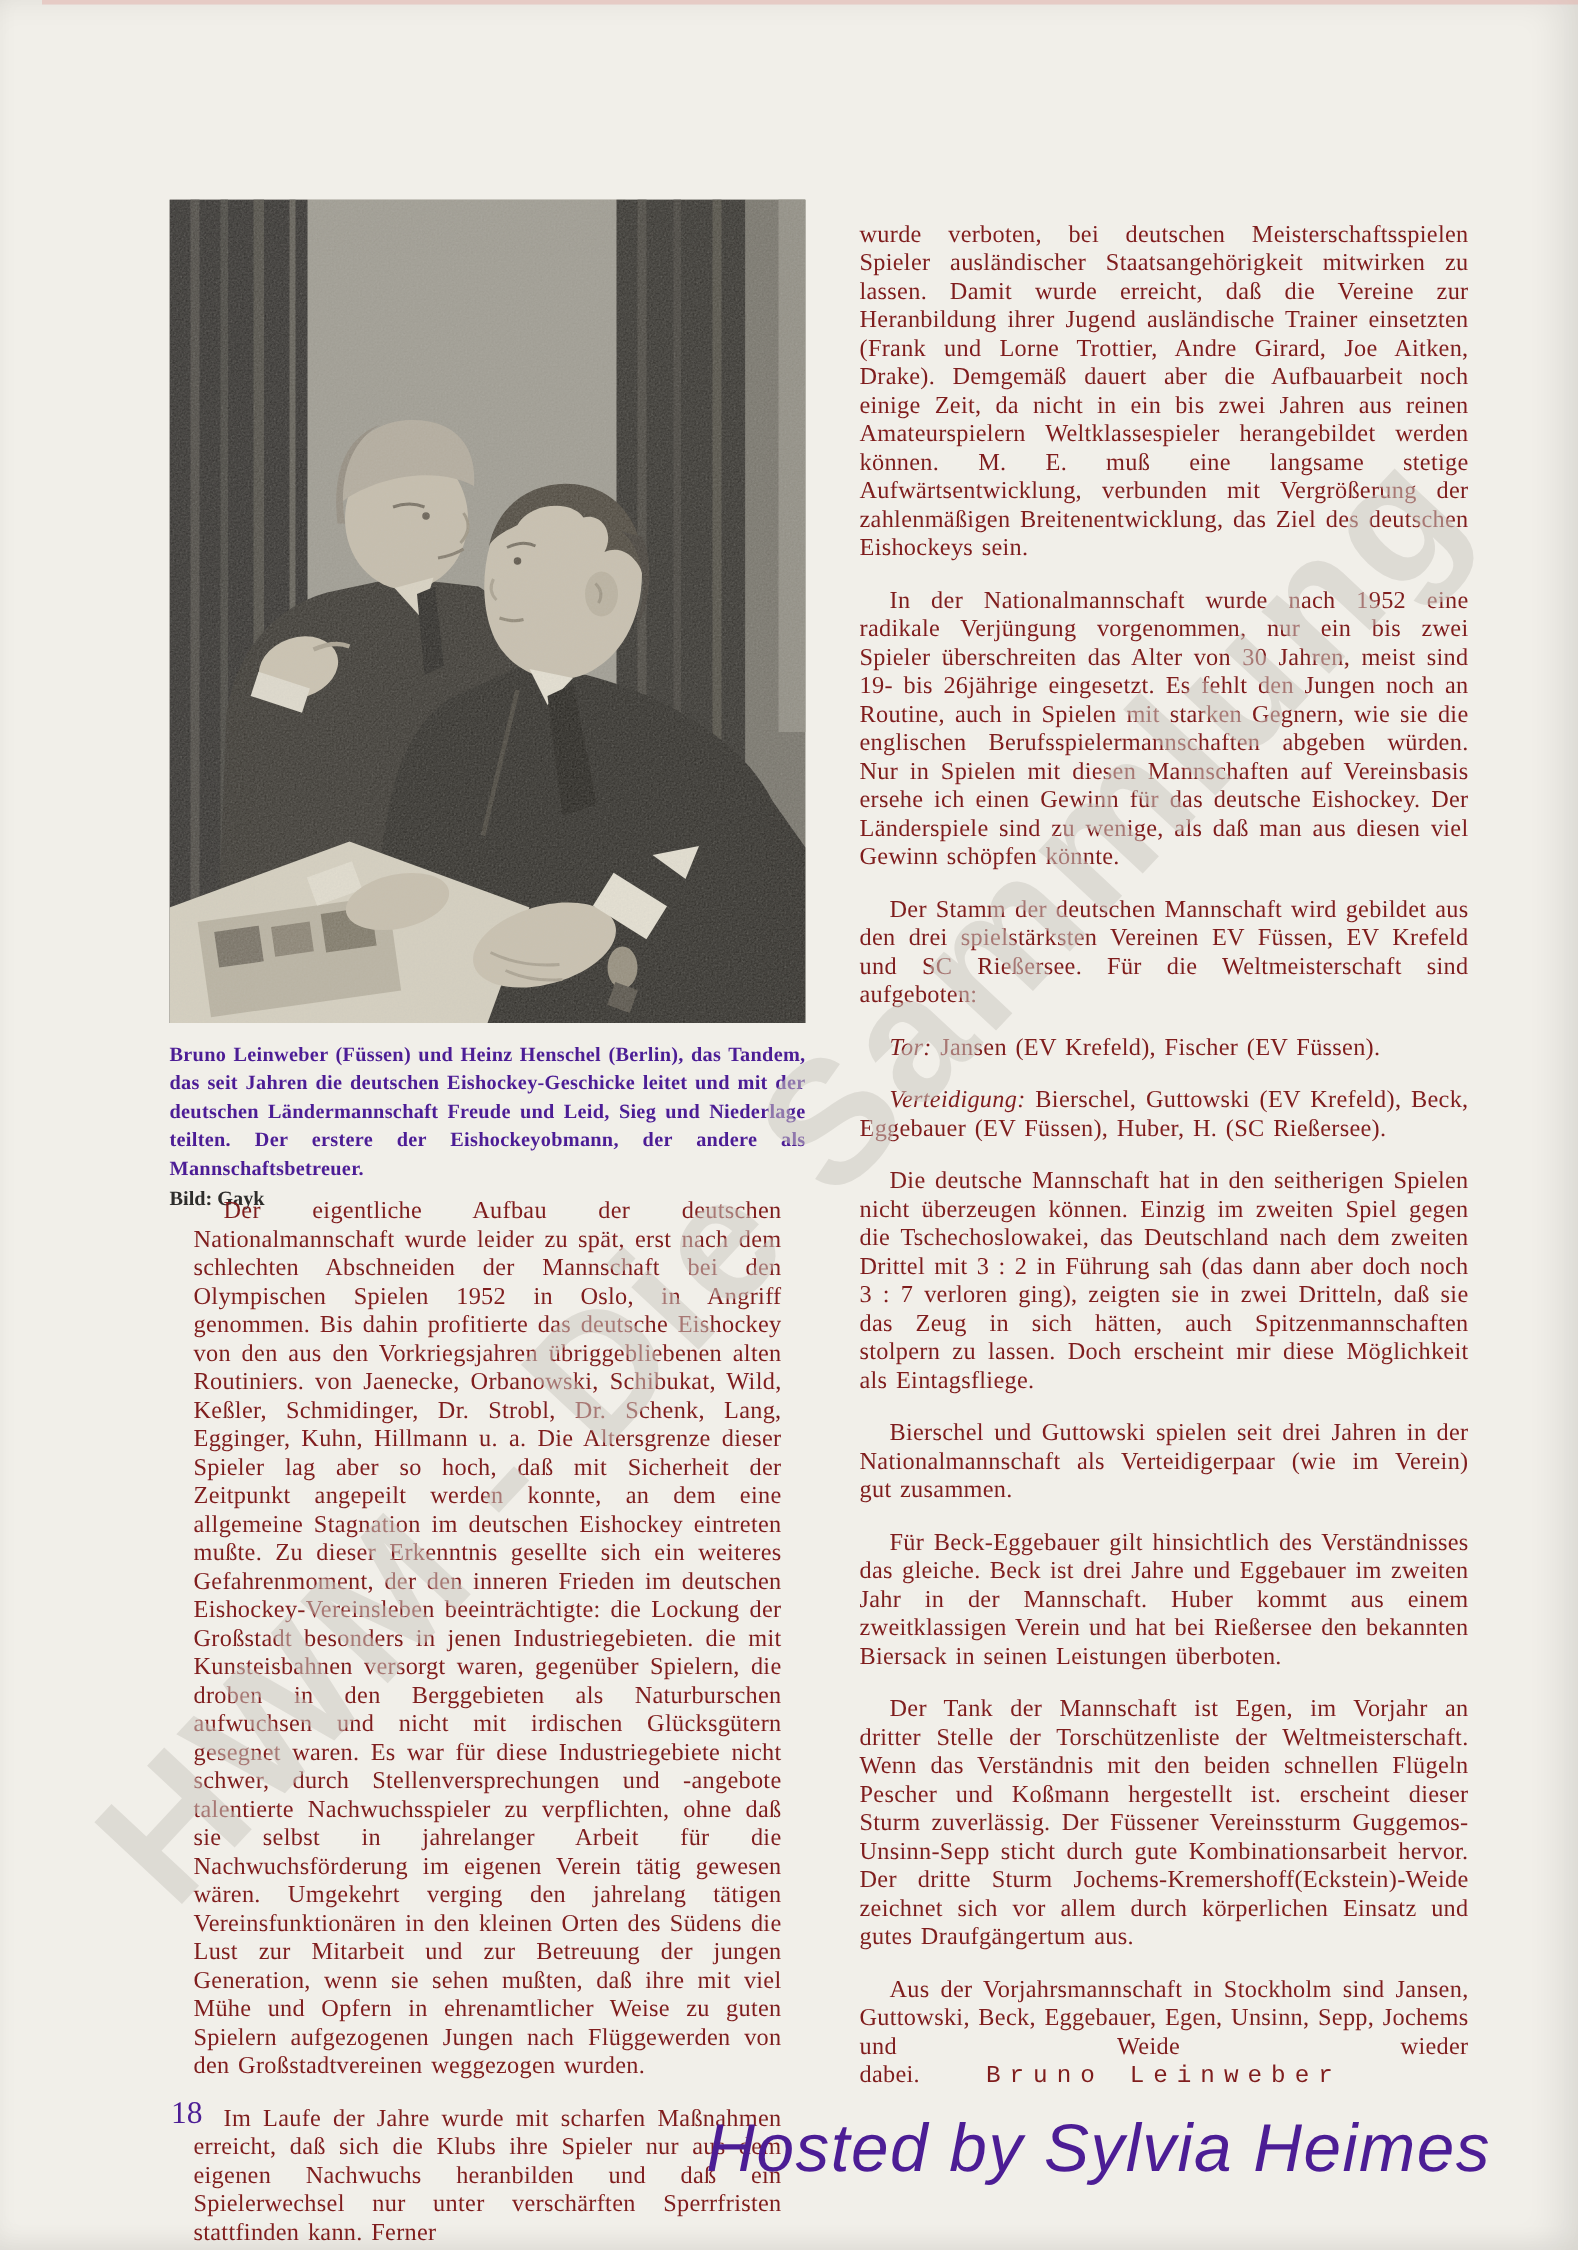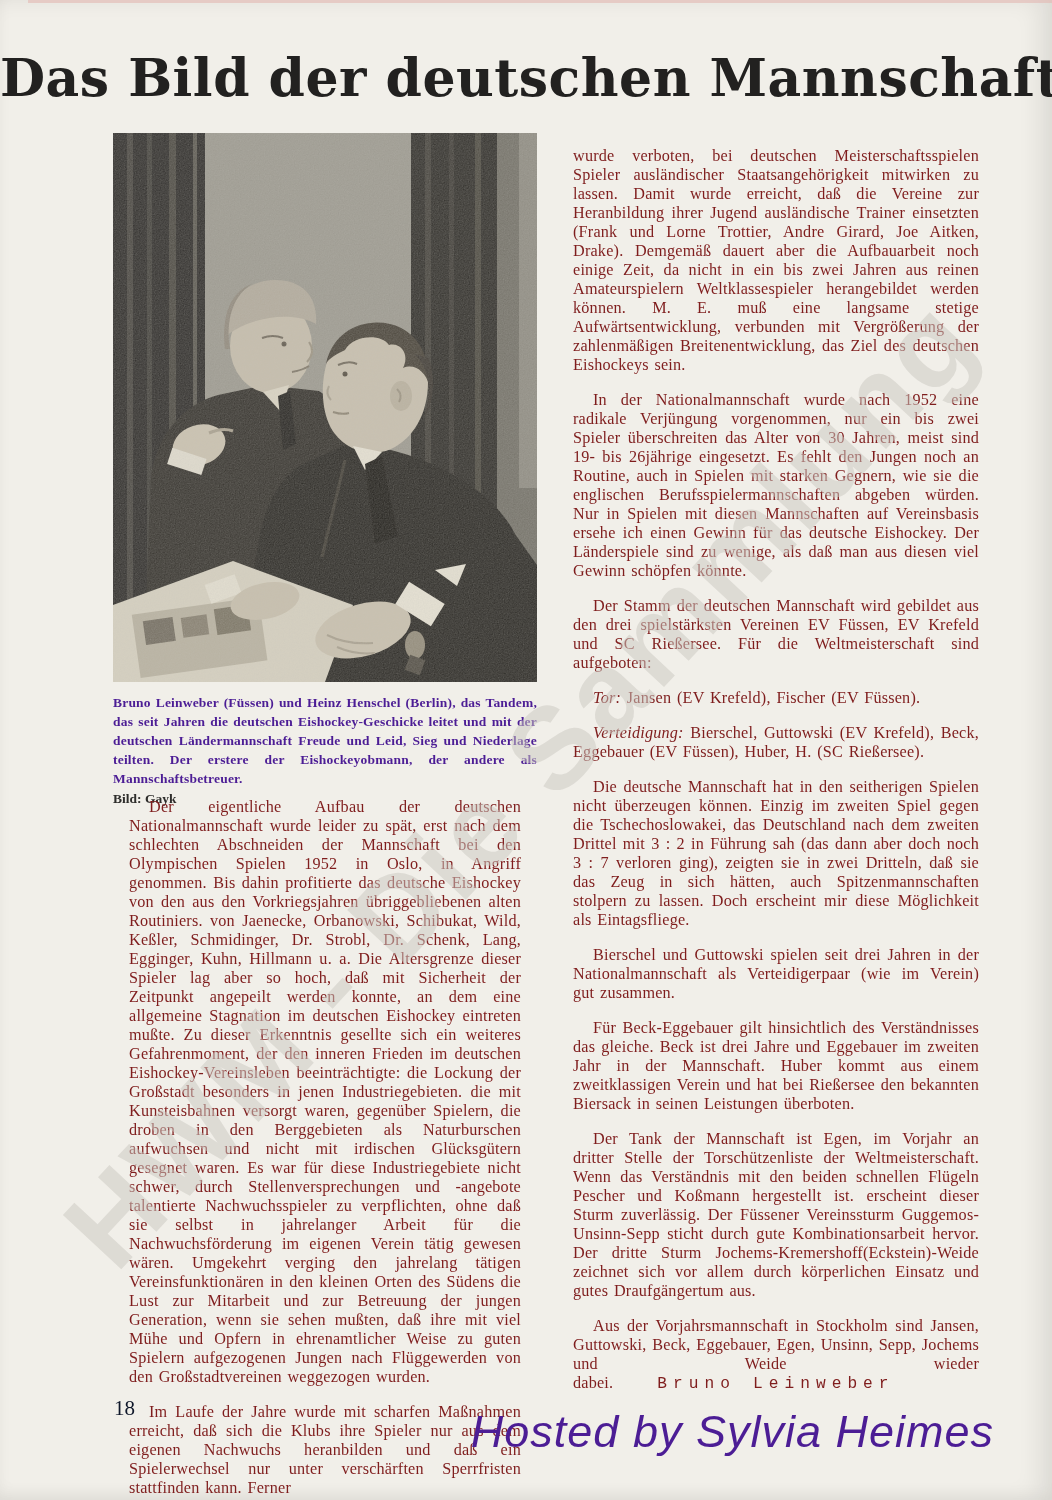--- a/index.html
+++ b/index.html
@@ -30,42 +30,41 @@
   .col-right { left:557px; top:131px; width:438px; }
   p.body {
     margin:16px; font-size:16.2px; line-height:19px; text-align:justify;
     letter-spacing:0.2px; word-spacing:1.5px; color:#7f1d1d;
   }
   p.body + p.body { margin-top:9px; }
   p.indent { text-indent:20px; }
   .roster em { font-style:italic; }
   .sig { letter-spacing:6px; padding-left:44px; white-space:nowrap;font-family:Liberation Mono, monospace; }
 
-  .pagenum { position:absolute; left:114px; top:1396px; font-size:21px; color:#0f172a; }
+  .pagenum { position:absolute; left:114px; top:1396px; font-size:21px; color:#4c1d95; }
 
   .wm-diag {
     position:absolute; left:-140px; top:716px; width:1320px; margin:0;
     text-align:center; font-family:"Liberation Sans", sans-serif; font-weight:bold;
     font-size:116px; color:#ccc9c2; opacity:0.52; letter-spacing:4px;
     transform:rotate(-47deg); transform-origin:50% 50%;
     pointer-events:none; z-index:6; white-space:nowrap;
   }
   .wm-hosted {
     position:absolute; right:58px; top:1406px;
     font-family:"Liberation Sans", sans-serif; font-size:45px; font-weight:normal;
     color:#4c1d95; letter-spacing:1px; z-index:6; white-space:nowrap;font-style:italic;
   }
 </style>
 </head>
 <body>
 
 <div class="page">
   <div class="edge-top"></div>
 
-  <h1 class="title">Das Bild der deutschen Mannschaft</h1>
 
   <figure class="photo">
     <svg viewBox="0 0 424 549" width="424" height="549" role="img">
       <defs>
         <filter id="grain">
           <feTurbulence type="fractalNoise" baseFrequency="0.8" numOctaves="2" stitchTiles="stitch"></feTurbulence>
           <feColorMatrix type="matrix" values="0 0 0 0 0.55  0 0 0 0 0.54  0 0 0 0 0.50  0.35 0.35 0.35 0 0"></feColorMatrix>
         </filter>
       </defs>
 

